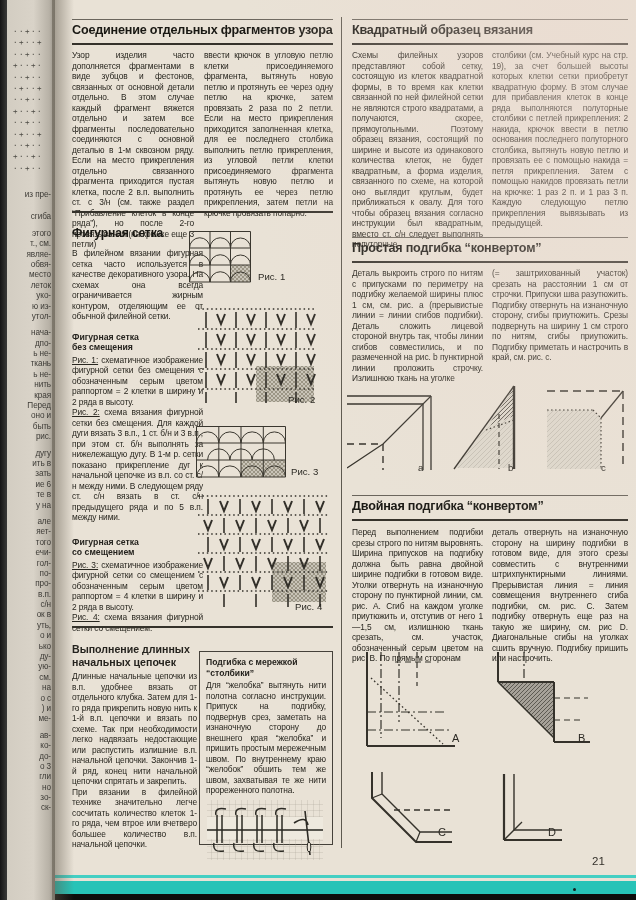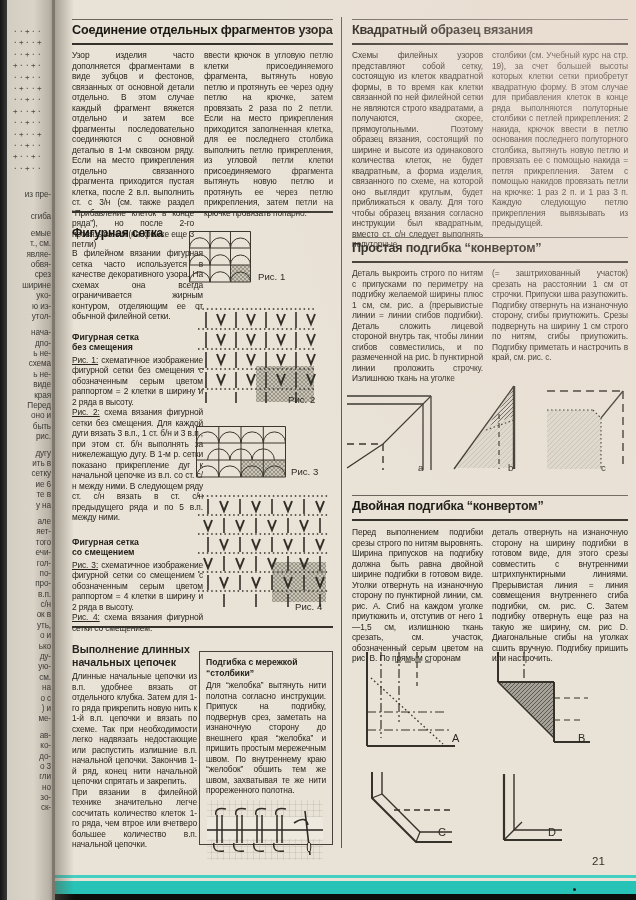--- a/index.html
+++ b/index.html
@@ -91,45 +91,45 @@
         <div>··+··</div>
         <div>+··+·</div>
         <div>··+··</div>
       </div>
     <div class="prev-text" id="prevText">
         <div>из пре-</div>
         <div class="gap"></div>
         <div class="gap"></div>
         <div>сгиба</div>
         <div class="gap"></div>
-        <div>емые</div>
+        <div>этого</div>
         <div>т., см.</div>
         <div>являе-</div>
         <div>обвя-</div>
-        <div>срез</div>
-        <div>ширине</div>
+        <div>место</div>
+        <div>леток</div>
         <div>уко-</div>
         <div>ю из-</div>
         <div>утол-</div>
         <div class="gap"></div>
         <div>нача-</div>
         <div>дпо-</div>
         <div>ь не-</div>
-        <div>схема</div>
+        <div>ткань</div>
         <div>ь не-</div>
-        <div>виде</div>
+        <div>нить</div>
         <div>края</div>
         <div>Перед</div>
         <div>оно и</div>
         <div>быть</div>
         <div>рис.</div>
         <div class="gap"></div>
         <div>дугу</div>
         <div>ить в</div>
-        <div>сетку</div>
+        <div>зать</div>
         <div>ие 6</div>
         <div>те в</div>
         <div>у на</div>
         <div class="gap"></div>
         <div>але</div>
         <div>яет-</div>
         <div>того</div>
         <div>ечи-</div>
         <div>гол-</div>
         <div>по-</div>

